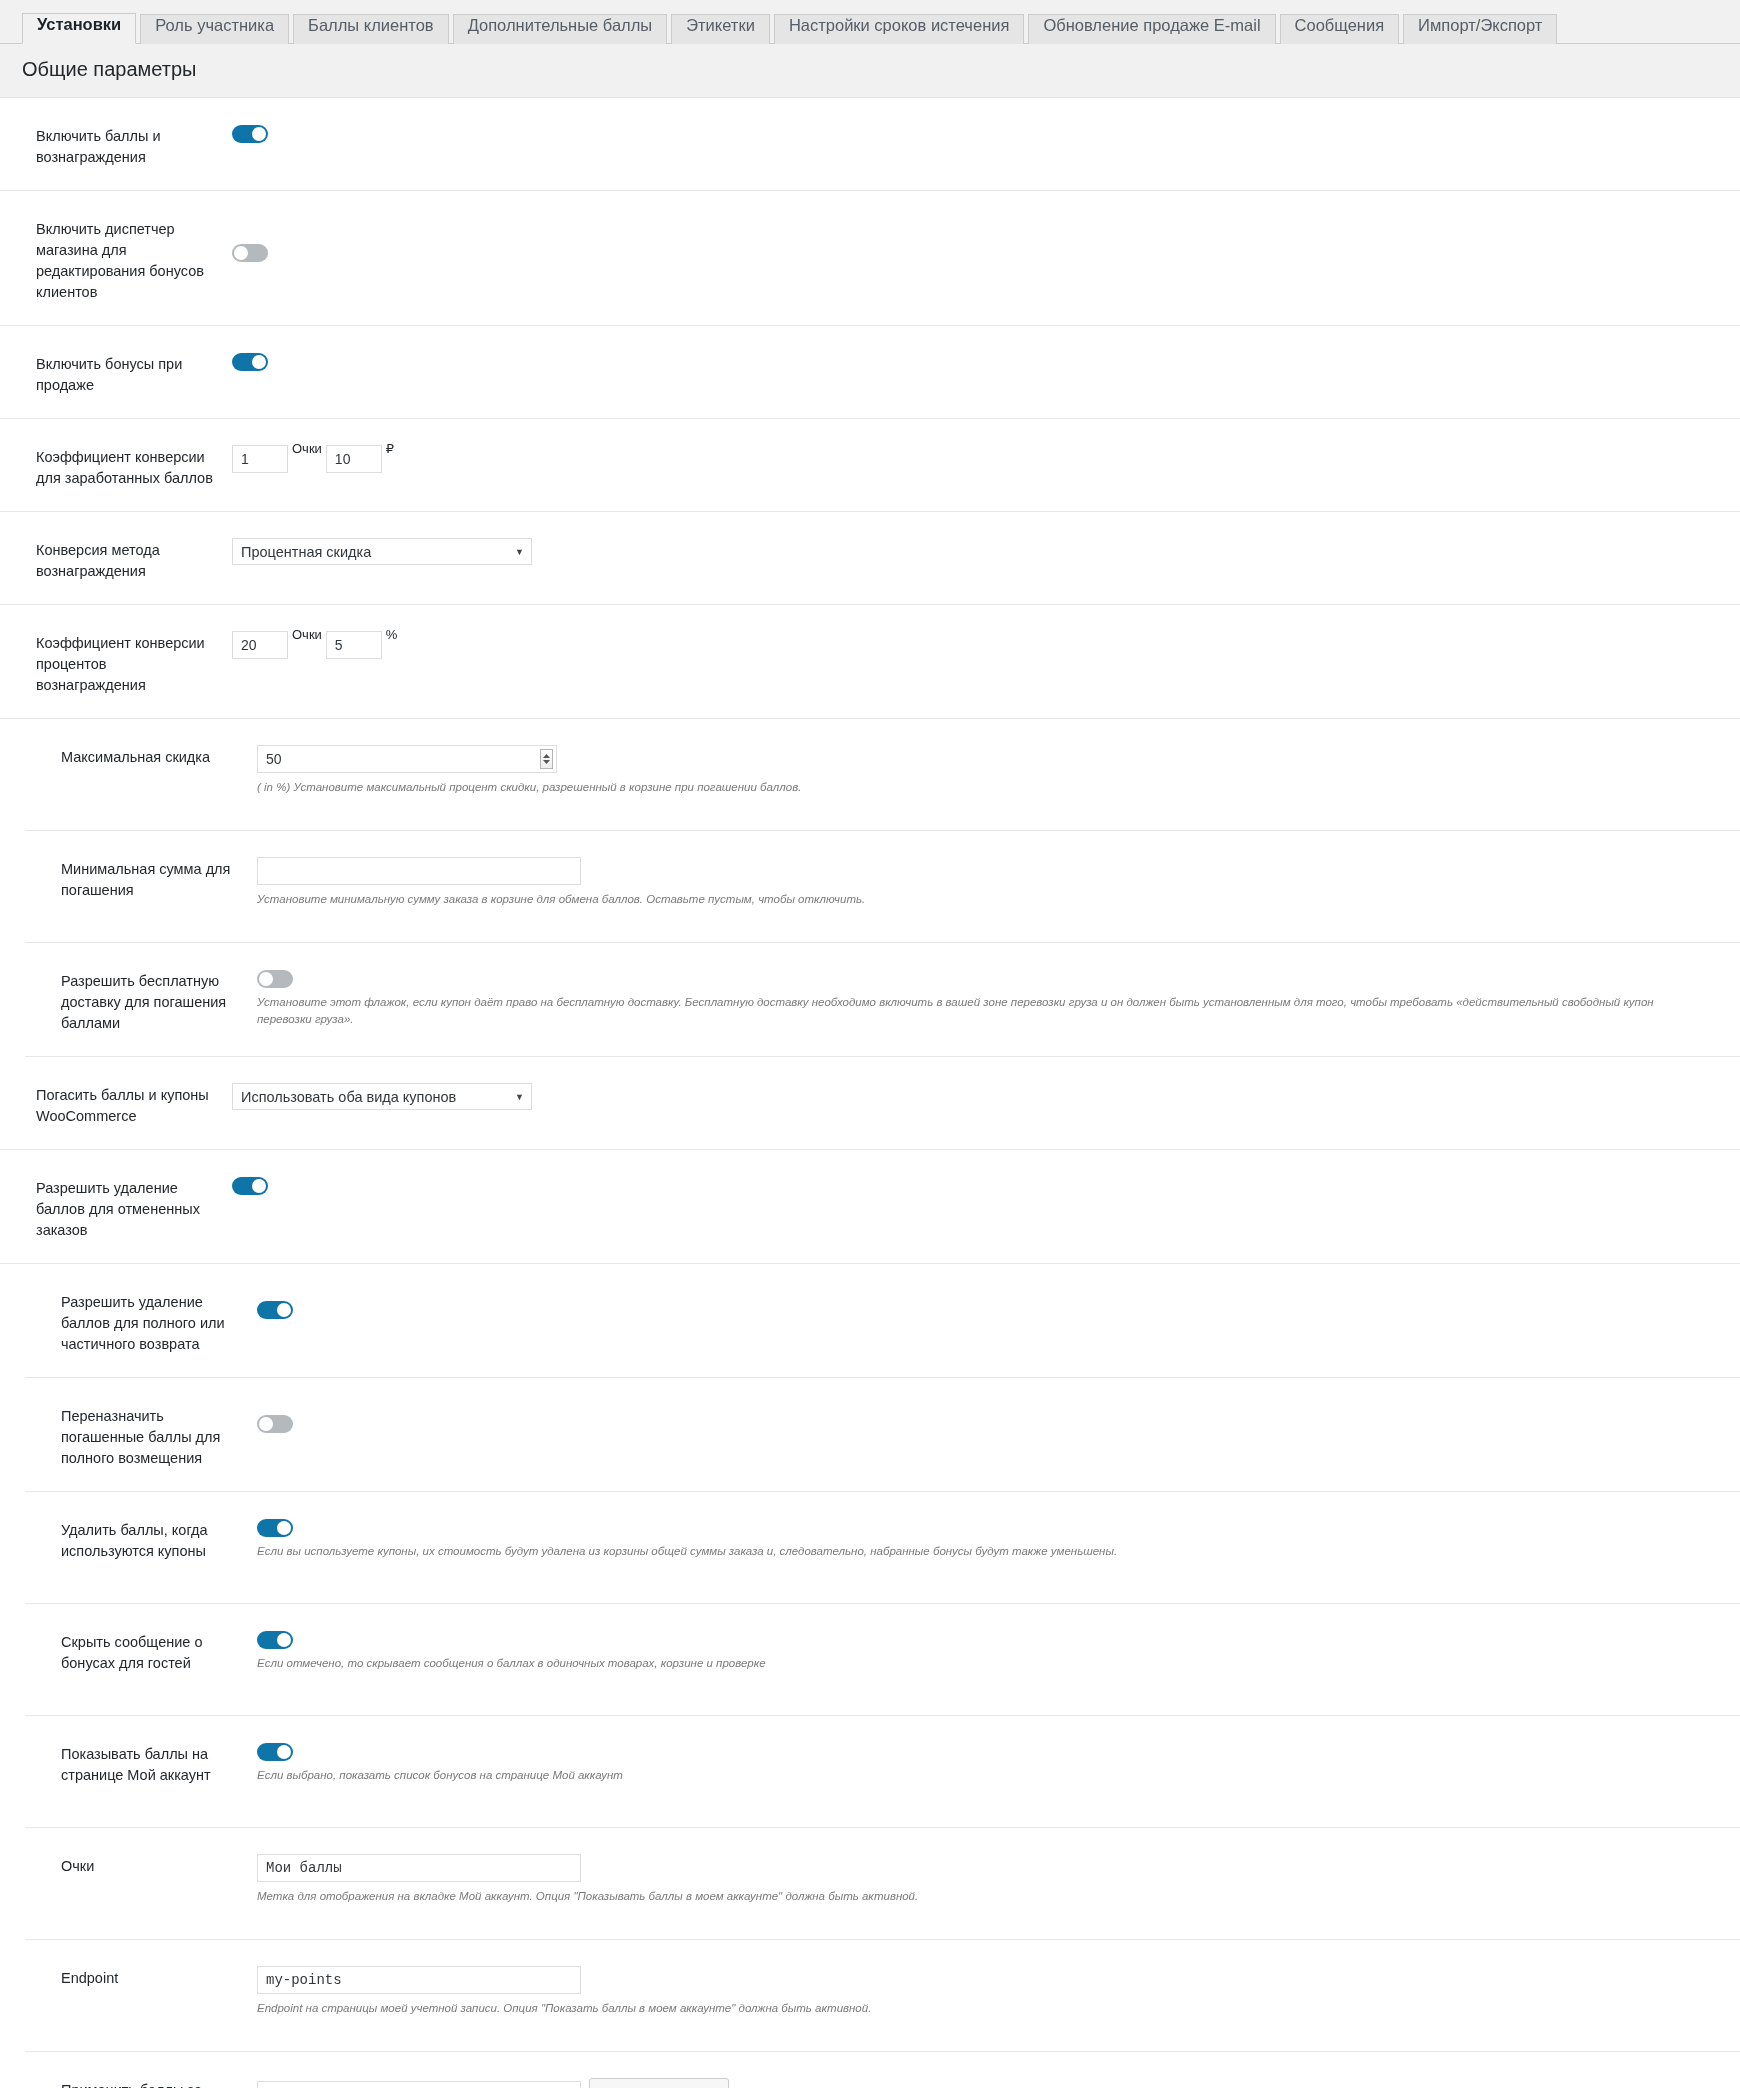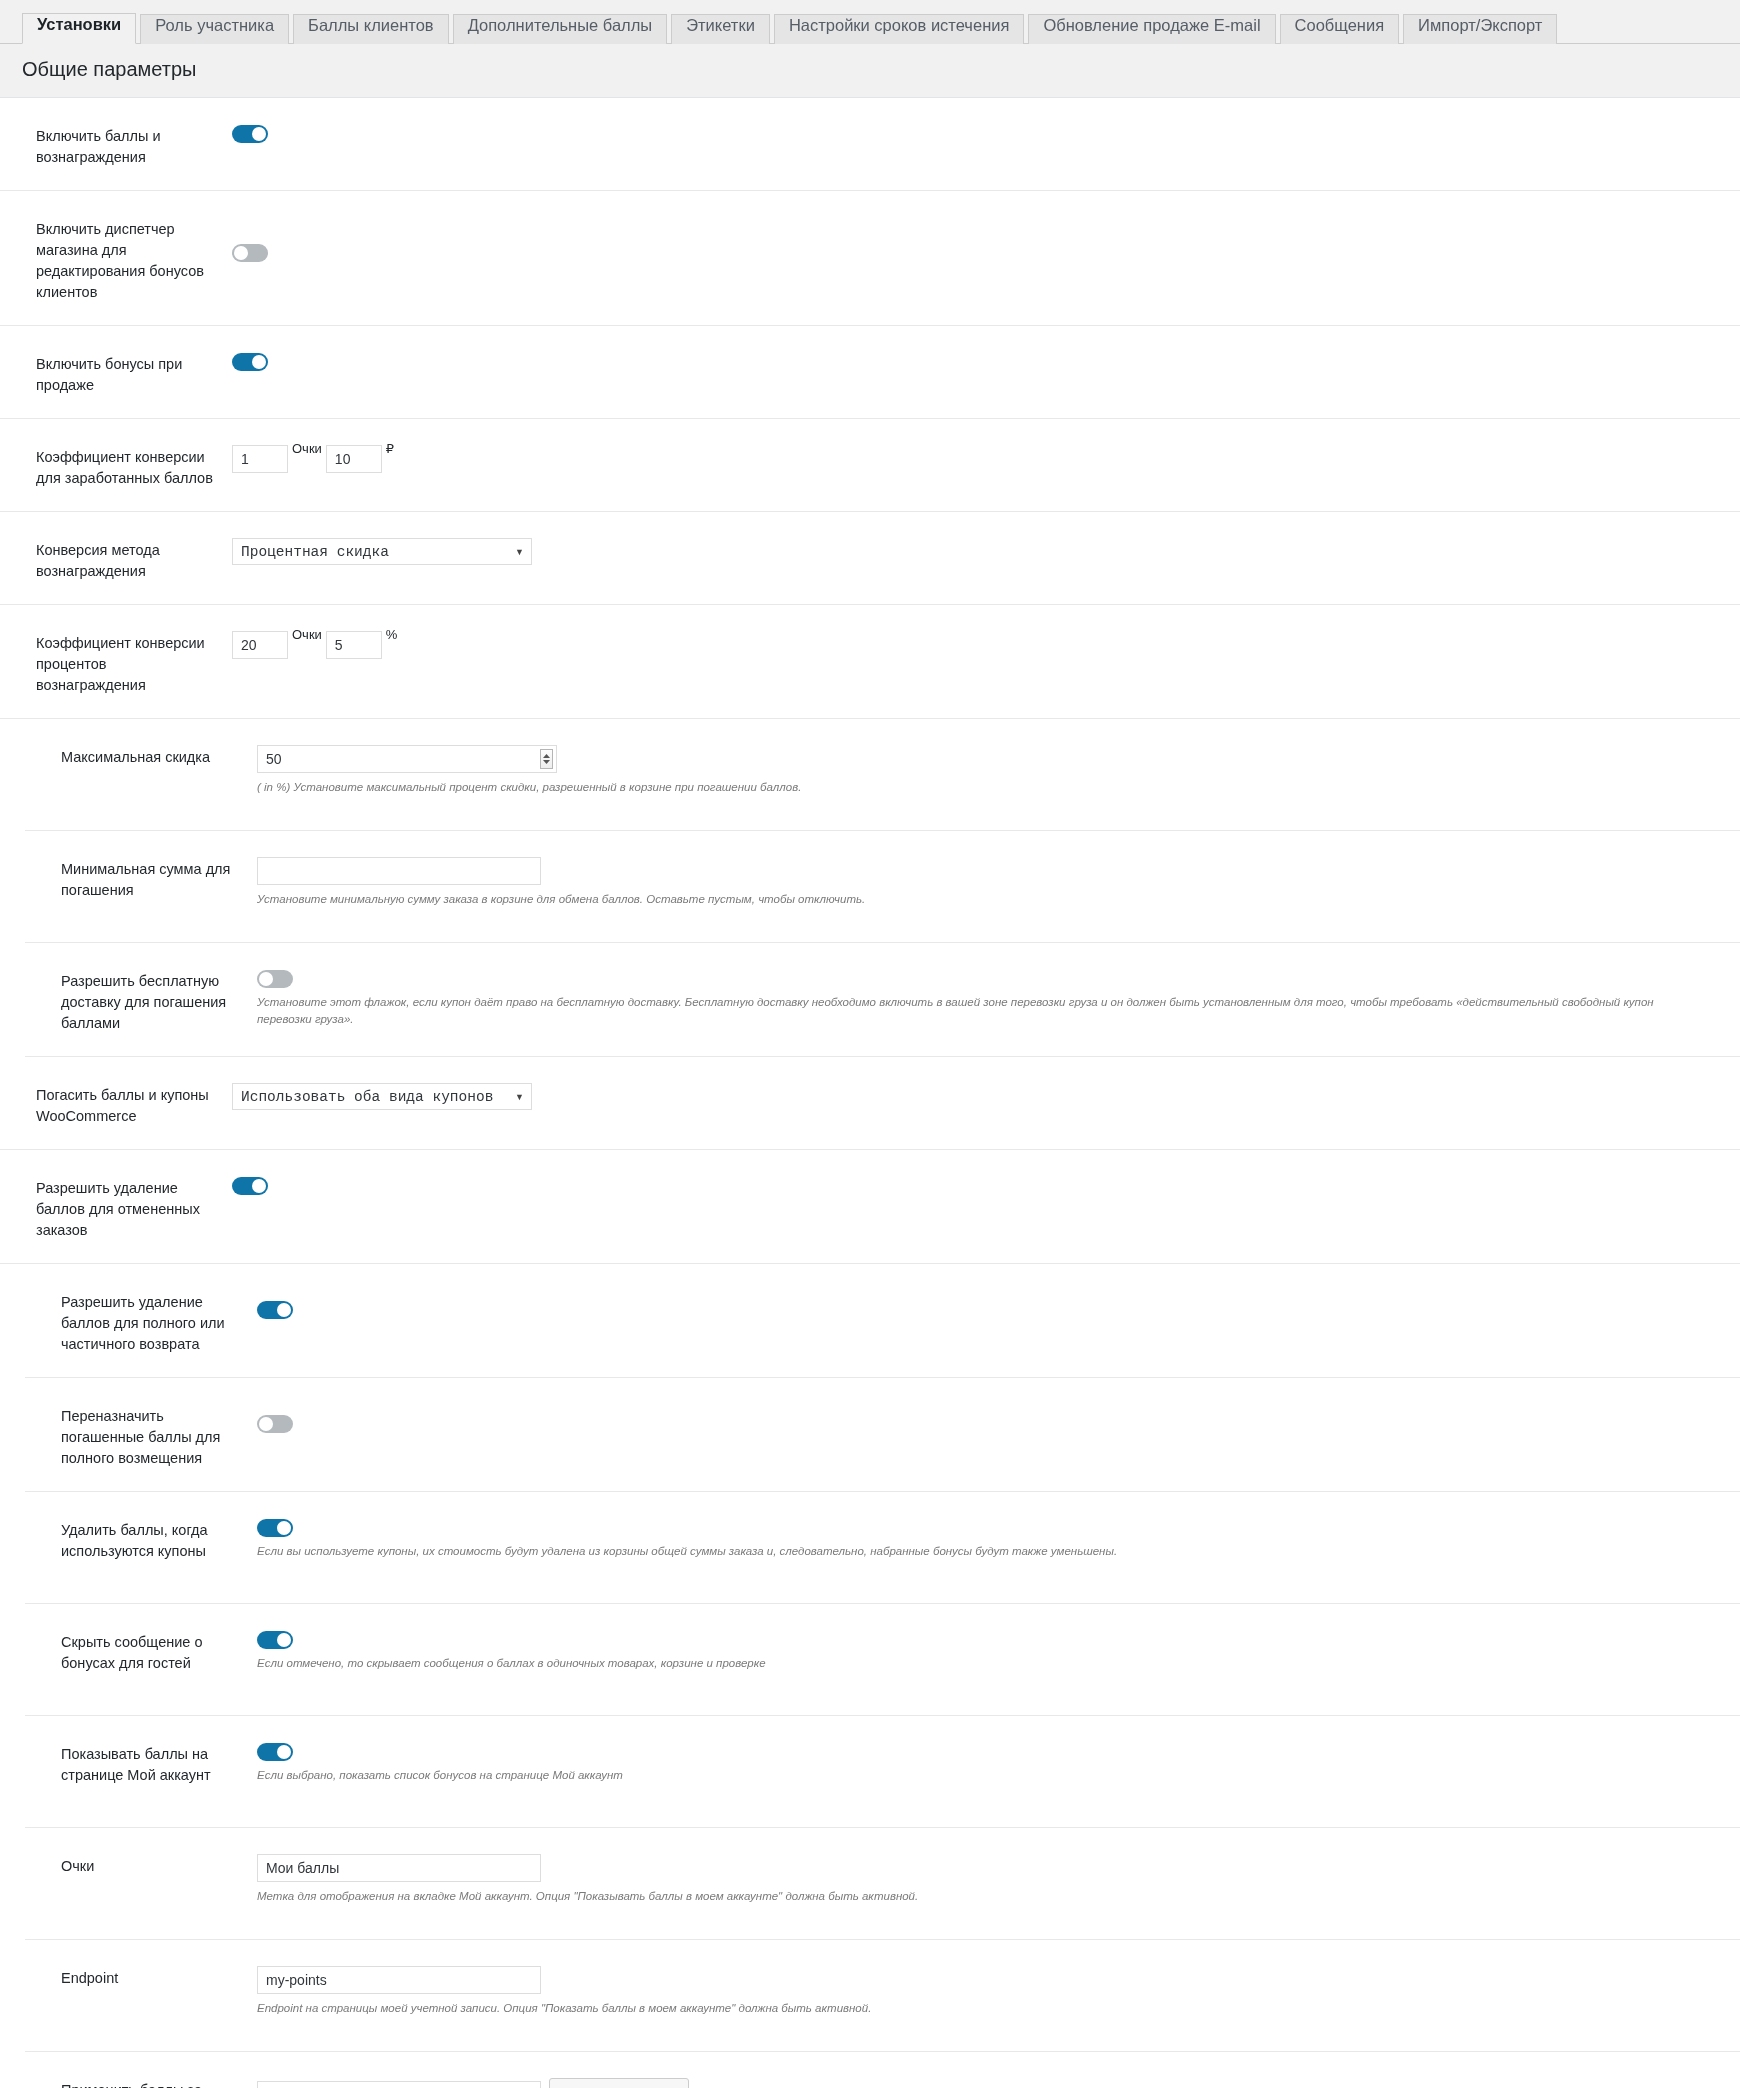--- a/index.html
+++ b/index.html
@@ -131,21 +131,21 @@
     font-size: 14px;
     color: #32373c;
     padding: 4px 8px;
     height: 28px;
     border: 1px solid #ddd;
     background: #fff;
     border-radius: 0;
     outline: none;
   }
   input.txt.small { width: 56px; }
-  input.txt.wide  { width: 284px; }
+  input.txt.wide  { width: 324px; font-family: Liberation Mono, monospace; }
   .unit {
     font-size: 13px;
     color: #23282d;
     display: inline-block;
     vertical-align: top;
     margin: 0 4px;
     position: relative;
     top: -4px;
   }
   .inline-row { display: flex; align-items: flex-start; }
@@ -160,21 +160,21 @@
     background: linear-gradient(#fdfdfd,#ededed);
     display: flex;
     flex-direction: column;
     align-items: center;
     justify-content: center;
     cursor: pointer;
   }
   .spinner svg { display:block; }
 
   select.sel {
-    font-family: Liberation Mono, monospace;
+    font-family: Liberation Sans, sans-serif;
     font-size: 14.5px;
     color: #32373c;
     width: 300px;
     height: 27px;
     padding: 2px 22px 2px 8px;
     border: 1px solid #ddd;
     background: #fff;
     border-radius: 0;
     -webkit-appearance: none;
     appearance: none;

